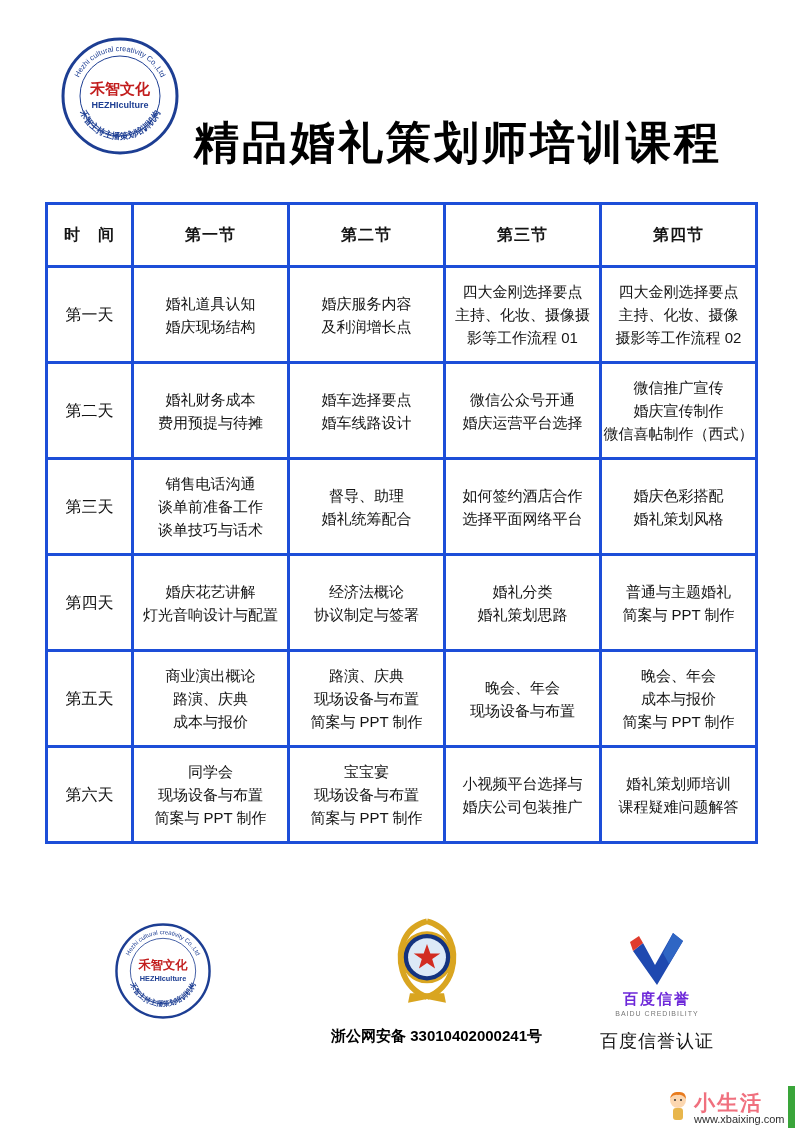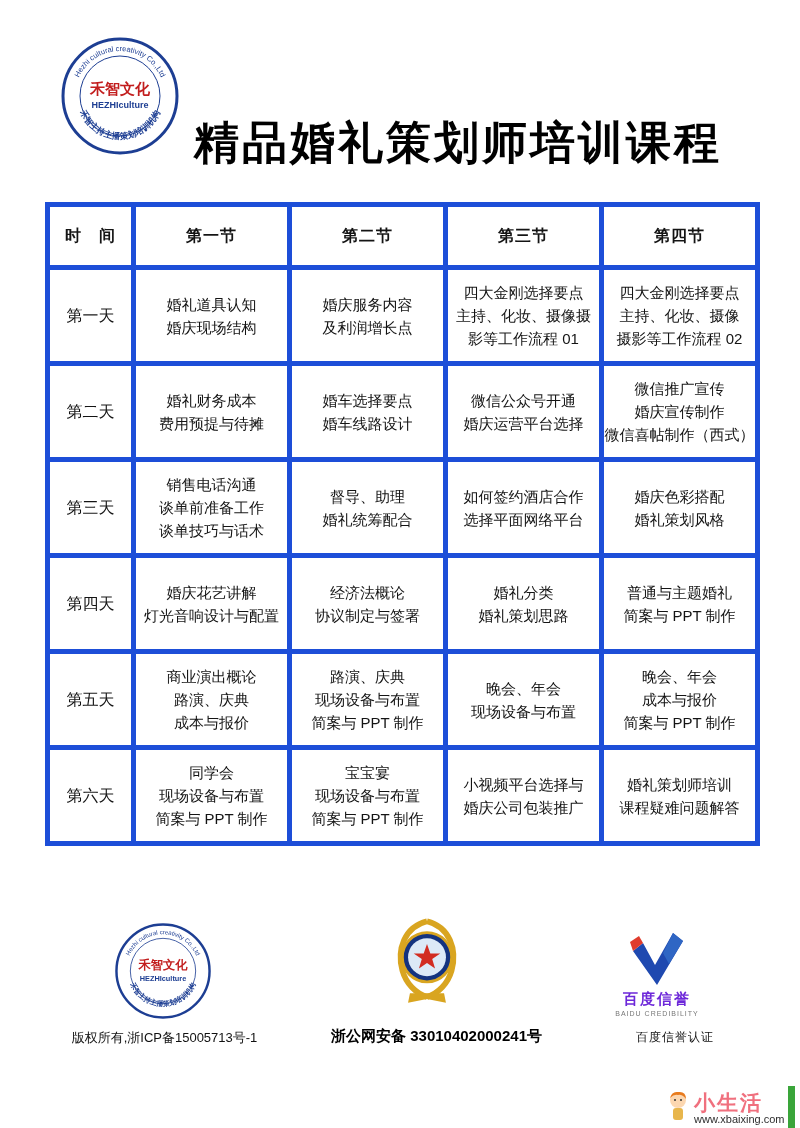--- a/index.html
+++ b/index.html
@@ -11,35 +11,35 @@
   
   .company-logo { position:absolute; left:60px; top:36px; width:120px; height:120px; }
   .page-title {
     position:absolute; left:178px; top:76px; width:560px; text-align:center;
     font-family:"Liberation Serif", serif; font-size:45px; font-weight:bold;
     color:#000; letter-spacing:3px; white-space:nowrap;margin-top:37px;
   }
   
   table.course { position:absolute; left:45px; top:202px; width:710px; border-collapse:collapse; table-layout:fixed; }
   table.course th, table.course td {
-    border:5px solid #1d4ed8; text-align:center; vertical-align:middle;
+    border:3px solid #1d4ed8; text-align:center; vertical-align:middle;
     color:#141414; white-space:pre-line;
   }
   table.course th { height:63px; font-size:16px; font-weight:bold; letter-spacing:1px; }
   table.course td { height:96px; font-size:15px; line-height:23px; }
   table.course td.day { font-size:16px; }
   
   .footer-left-logo { position:absolute; left:114px; top:922px; width:98px; height:98px; }
   .copyright { position:absolute; left:62px; top:1029px; width:205px; text-align:center; font-size:13px; color:#111; }
   .police-badge { position:absolute; left:391px; top:915px; width:72px; height:92px; }
   .police-number { position:absolute; left:312px; top:1027px; width:230px; text-align:right; font-size:15px; font-weight:bold; color:#000; }
   .baidu-logo { position:absolute; left:629px; top:933px; width:56px; height:52px; }
   .baidu-title { position:absolute; left:607px; top:990px; width:100px; text-align:center; font-size:15px; font-weight:bold; color:#6d28d9; letter-spacing:2px; }
   .baidu-subtitle { position:absolute; left:597px; top:1010px; width:120px; text-align:center; font-size:7px; color:#777; letter-spacing:1px; }
-  .baidu-cert { position:absolute; left:600px; top:1029px; width:114px; text-align:right; font-size:12px; color:#111; letter-spacing:1px; }
+  .baidu-cert { position:absolute; left:600px; top:1029px; width:114px; text-align:center; font-size:18px; color:#111; letter-spacing:1px; }
   
   .watermark-mascot { position:absolute; left:666px; top:1090px; width:24px; height:34px; }
   .watermark-name { position:absolute; left:694px; top:1089px; font-size:21px; font-weight:bold; color:#f0707e; letter-spacing:2px;text-align:center; }
   .watermark-url { position:absolute; left:694px; top:1113px; font-size:11px; color:#2e2e2e; }
   .watermark-bar { position:absolute; left:788px; top:1086px; width:7px; height:42px; background:#3aa53a; }
 </style>
 </head>
 <body>
 
 <div class="page">
@@ -168,21 +168,20 @@
     </defs>
     <text font-size="7.5" fill="#1d3e93">
       <textPath href="#arcTopB" startOffset="50%" text-anchor="middle">Hezhi cultural creativity Co.,Ltd</textPath>
     </text>
     <text font-size="8.5" fill="#1d3e93" font-weight="bold">
       <textPath href="#arcBottomB" startOffset="50%" text-anchor="middle">禾智主持主播策划培训机构</textPath>
     </text>
     <text x="60" y="58" text-anchor="middle" font-size="15" font-weight="bold" fill="#c21e1e">禾智文化</text>
     <text x="60" y="72" text-anchor="middle" font-size="9" font-weight="bold" fill="#1d3e93">HEZHIculture</text>
   </svg>
-  <div class="copyright">版权所有,浙ICP备15005713号-1</div>
 
   <svg class="police-badge" viewBox="0 0 76 92">
     <path d="M38 4 C14 10 6 34 12 56 C16 70 26 80 38 84" fill="none" stroke="#d9a520" stroke-width="6"></path>
     <path d="M38 4 C62 10 70 34 64 56 C60 70 50 80 38 84" fill="none" stroke="#d9a520" stroke-width="6"></path>
     <circle cx="38" cy="42" r="26" fill="#14337f" stroke="#d9a520" stroke-width="3"></circle>
     <circle cx="38" cy="42" r="20" fill="#dce9f7"></circle>
     <polygon points="38,28 41.5,38 52,38 43.5,44 46.5,54 38,48 29.5,54 32.5,44 24,38 34.5,38" fill="#d22c22"></polygon>
     <path d="M20 80 L56 80 L58 90 L38 86 L18 90 Z" fill="#d9a520"></path>
   </svg>
   <div class="police-number">浙公网安备 33010402000241号</div>

